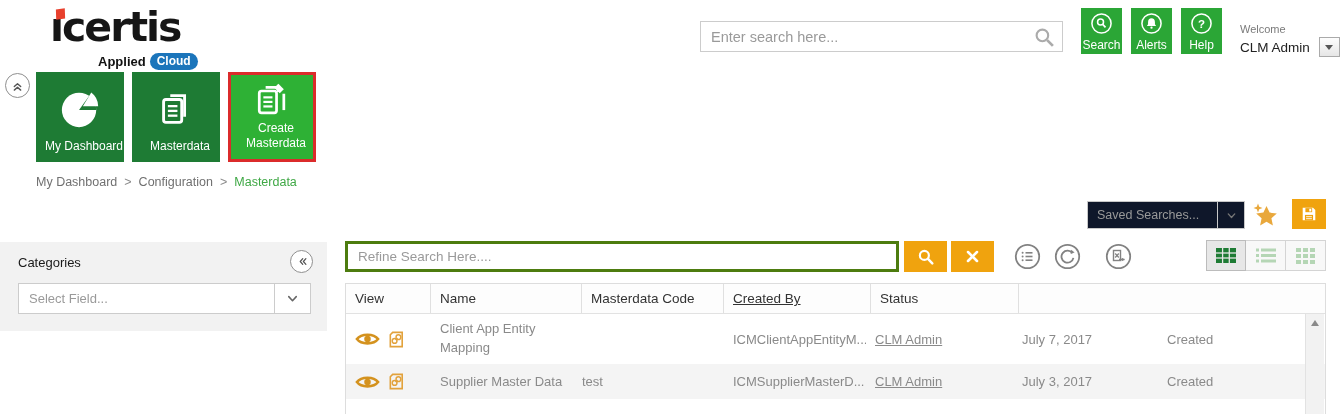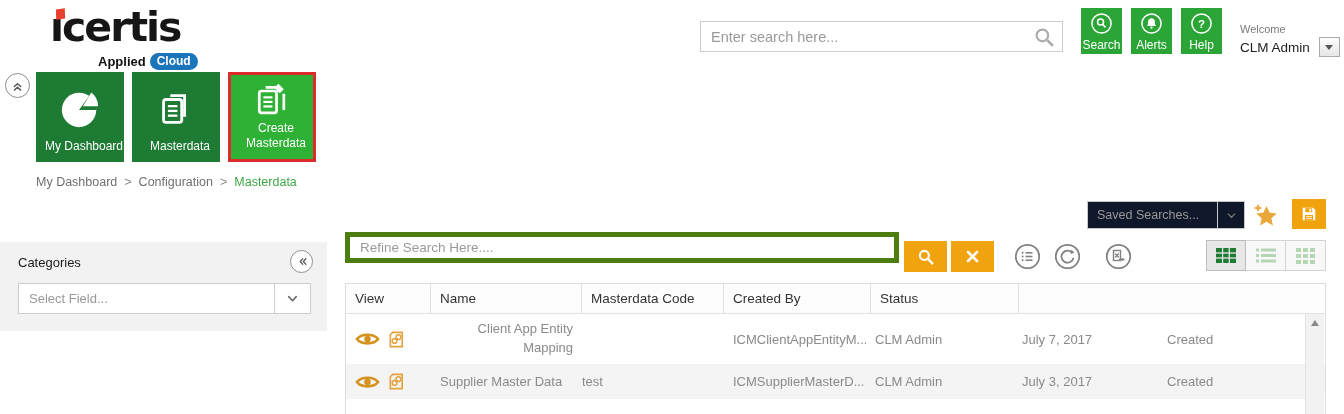--- a/index.html
+++ b/index.html
@@ -49,40 +49,40 @@
 
   
   .cat-panel { left:0; top:242px; width:327px; height:89px; background:#F2F2F2; }
   .cat-title { position:absolute; left:18px; top:13px; font-size:13px; color:#1a1a1a; }
   .cat-collapse { position:absolute; right:14px; top:8px; }
   .cat-select { position:absolute; left:18px; top:41px; width:293px; height:31px; background:#fff; border:1px solid #ccc; cursor:pointer; }
   .cat-select .txt { position:absolute; left:10px; top:0; line-height:29px; font-size:13px; color:#9a9a9a; }
   .cat-select .chev { position:absolute; right:0; top:0; width:36px; height:100%; border-left:1px solid #ccc; display:flex; align-items:center; justify-content:center; color:#666; }
 
   
-  .refine { left:345px; top:232px; width:554px; height:31px; border:5px solid #4d7c0f; background:#86efac; }
+  .refine { left:345px; top:241px; width:554px; height:31px; border:3px solid #4d7c0f; background:#86efac; }
   .refine input { width:100%; height:100%; border:none; outline:none; padding:0 10px; font-size:13.5px; color:#555; font-family:inherit; }
   .refine input::placeholder { color:#9a9a9a; }
   .tb-btn { position:absolute; top:241px; width:43px; height:31px; background:#F0A30E; display:flex; align-items:center; justify-content:center; cursor:pointer; }
   .circ-btn { position:absolute; top:243px; width:27px; height:27px; border-radius:50%; display:flex; align-items:center; justify-content:center; color:#828282; cursor:pointer; }
 
   .view-toggles { left:1206px; top:240px; display:flex; }
   .vt { width:40px; height:31px; border:1px solid #d4d4d4; background:#f8f8f8; display:flex; align-items:center; justify-content:center; cursor:pointer; }
   .vt + .vt { border-left:none; }
   .vt.active { background:#e7e7e7; border-color:#bcbcbc; }
 
   
   .grid { left:345px; top:283px; width:981px; height:131px; border:1px solid #ddd; border-bottom:none; background:#fff; }
   .g-head { display:flex; height:30px; background:#fdfdfd; border-bottom:1px solid #e2e2e2; }
   .g-head .hc { font-size:13.5px; color:#333; line-height:29px; padding-left:9px; border-right:1px solid #e0e0e0; overflow:hidden; white-space:nowrap; }
   .g-row { display:flex; }
   .g-row .c { font-size:13px; color:#8a8a8a; padding-left:9px; display:flex; align-items:center; overflow:hidden; }
   .g-row.alt { background:#f4f4f4; }
   .c-view { width:85px; } .c-entity { width:142px; } .c-name { width:151px; }
-  .c-code { width:142px; } .c-by { width:147px; } .c-date { width:145px; } .c-status { width:148px; }
+  .c-code { width:142px; } .c-by { width:147px;text-decoration:underline; } .c-date { width:145px; } .c-status { width:148px; }
   .hc.c-scroll { width:20px; border-right:none; }
   .wrap2 { line-height:1.45; }
   .view-icons { display:flex; align-items:center; gap:7px; }
 
   .vscroll { position:absolute; right:1px; top:30px; width:19px; height:100px; background:#f2f2f2; border-left:1px solid #e2e2e2; }
   .vscroll .up { width:100%; height:17px; display:flex; align-items:center; justify-content:center; cursor:pointer; }
   .vscroll .tri { width:0; height:0; border-left:4px solid transparent; border-right:4px solid transparent; border-bottom:6px solid #8a8a8a; }
 </style>
 </head>
 <body>
@@ -324,21 +324,21 @@
 <div class="abs grid">
   <div class="g-head">
     <div class="hc c-view">View</div>
     <div class="hc c-name">Name</div>
     <div class="hc c-code">Masterdata Code</div>
     <div class="hc c-by">Created By</div>
     <div class="hc c-status">Status</div>
     <div class="hc c-scroll"></div>
   </div>
 
-  <div class="g-row" style="height:50px;text-align:right;">
+  <div class="g-row" style="height:50px;">
     <div class="c c-view">
       <span class="view-icons">
         <svg width="25" height="18" viewBox="0 0 26 18">
             <path d="M2 9 C6.5 3 19.5 3 24 9 C19.5 15 6.5 15 2 9 Z" fill="none" stroke="#D4921E" stroke-width="2.7"></path>
             <circle cx="13" cy="9" r="3.4" fill="#D4921E"></circle>
           </svg>
         <svg width="19" height="19" viewBox="0 0 20 20">
             <path d="M6 2.5 h10 v15 h-12.5 v-12.5 z" fill="none" stroke="#E2A23C" stroke-width="1.7"></path>
             <circle cx="8" cy="11.5" r="2.5" fill="none" stroke="#E2A23C" stroke-width="1.5"></circle>
             <circle cx="12" cy="7.5" r="2.5" fill="none" stroke="#E2A23C" stroke-width="1.5"></circle>

